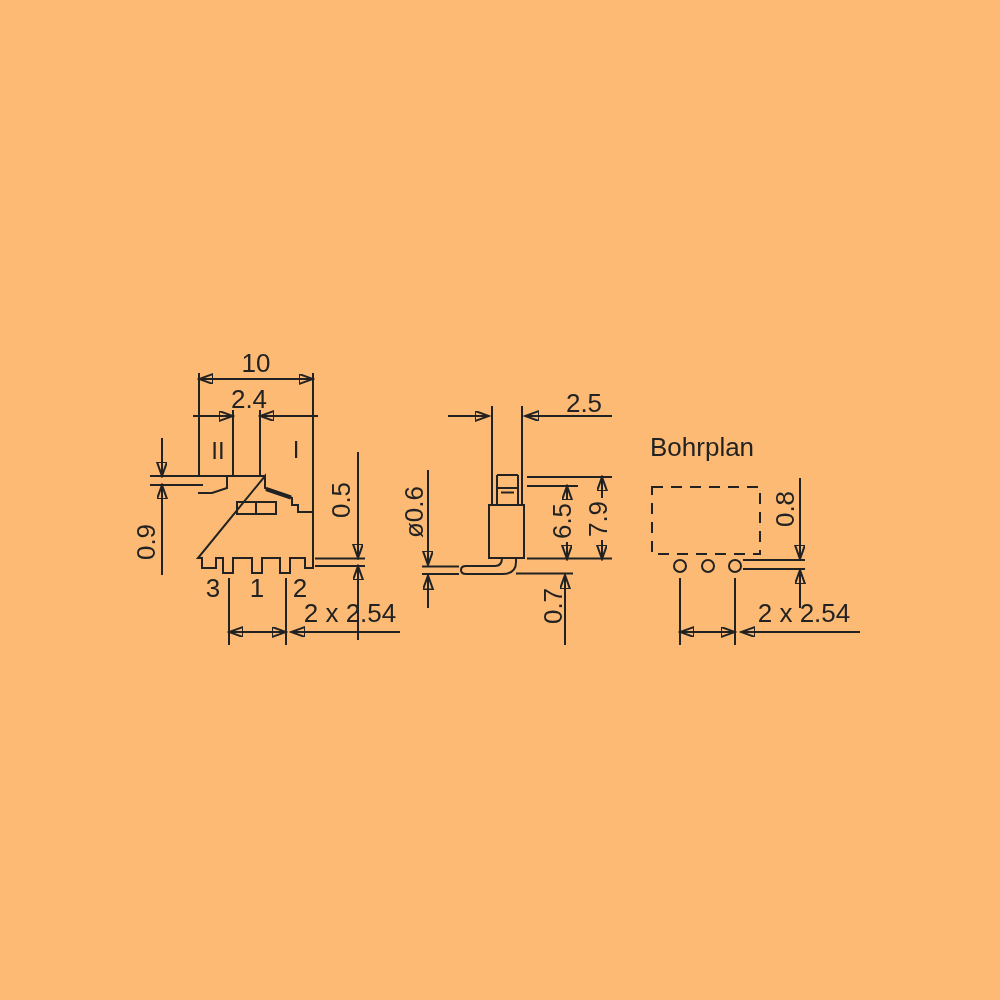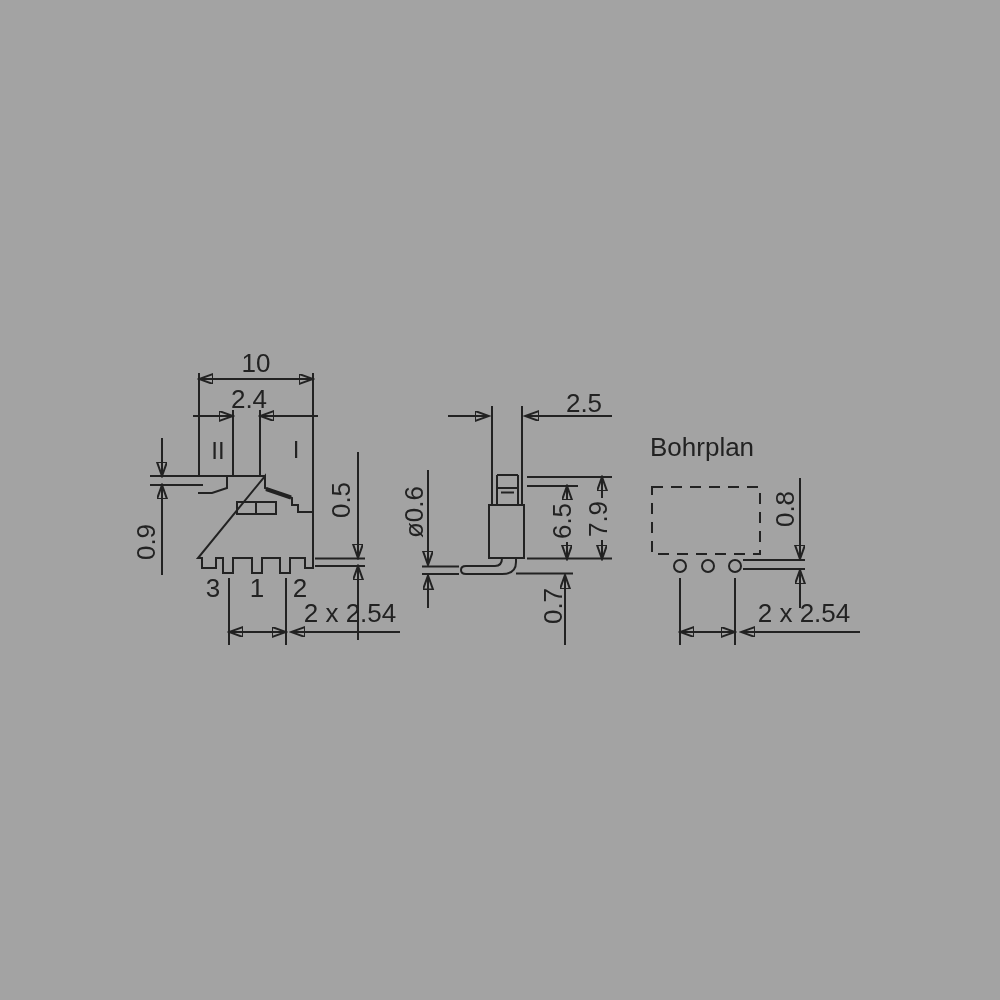--- a/index.html
+++ b/index.html
@@ -1,16 +1,16 @@
 <!DOCTYPE html>
 <html><head>
 <meta charset="utf-8">
 <style>
   html,body{margin:0;padding:0;background:#fff;}
-  .page{position:relative;width:1000px;height:1000px;background:#a3a3a3;overflow:hidden;
+  .page{position:relative;width:1000px;height:1000px;background:#fdba74;overflow:hidden;
         font-family:"Liberation Sans",sans-serif;}
   svg text{font-family:"Liberation Sans",sans-serif;font-size:26px;fill:#222;}
   svg .small{font-size:24px;}
   svg line,svg path,svg rect,svg circle{stroke:#222;stroke-width:2;fill:none;}
   svg .thick{stroke-width:4;}
   svg .dash{stroke-dasharray:11 8;}
   svg text{stroke:none;}
 </style>
 </head>
 <body>

